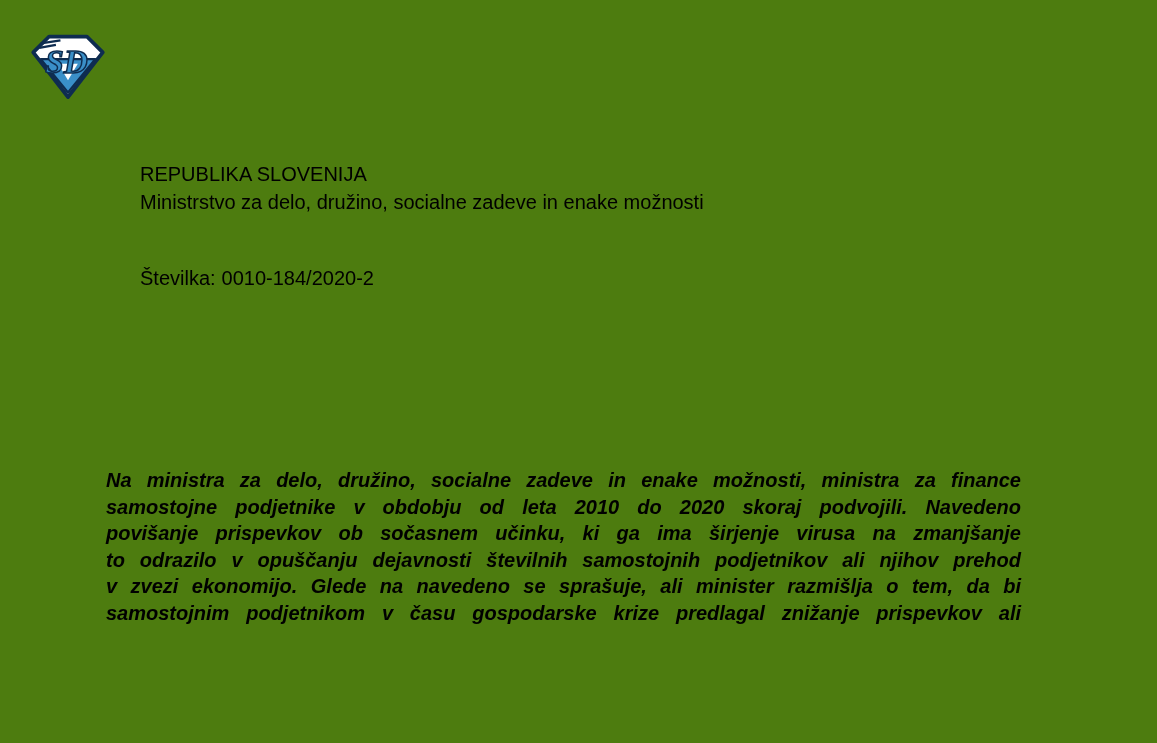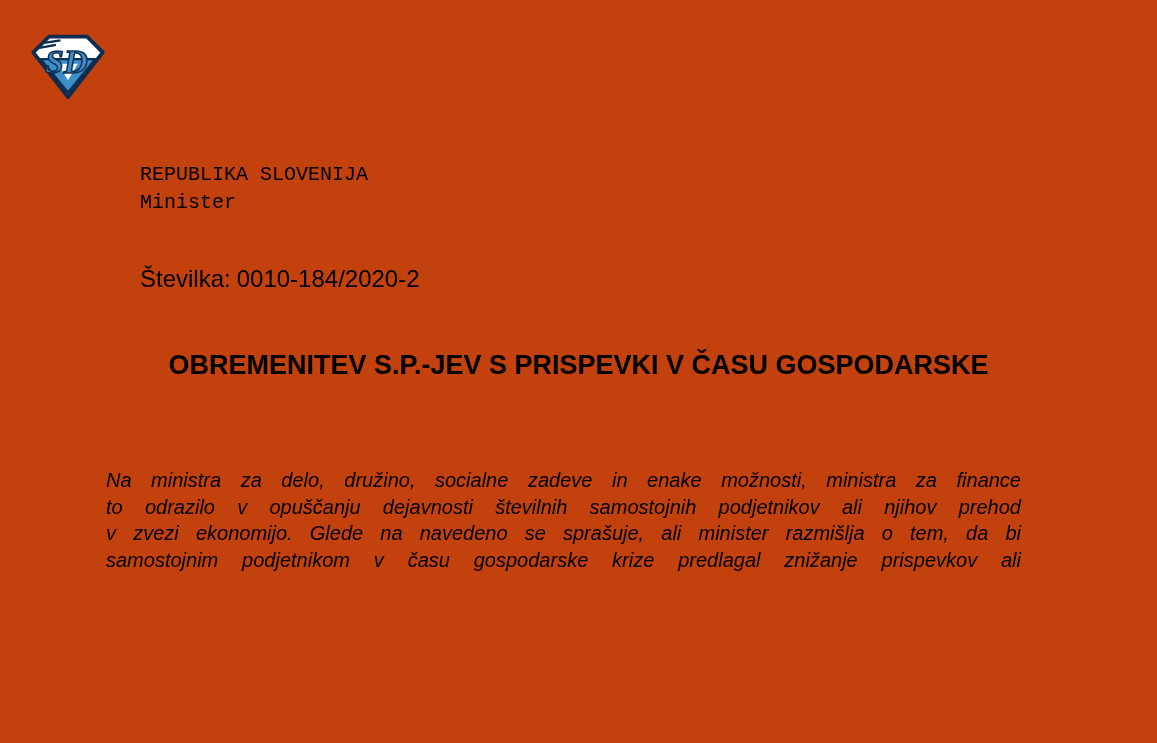--- a/index.html
+++ b/index.html
@@ -1,68 +1,69 @@
 <!DOCTYPE html>
 <html><head>
 <meta charset="utf-8">
 <style>
   html,body { margin:0; padding:0; background:#ffffff; }
   .page {
     position:relative; width:1157px; height:743px;
-    background:#c2410c; overflow:hidden;
+    background:#4d7c0f; overflow:hidden;
     font-family:"Liberation Sans", sans-serif; color:#000;
   }
   .logo { position:absolute; left:30px; top:32px; width:76px; height:68px; }
   .header-block {
     position:absolute; left:140px; top:161px;
-    font-size:20px; line-height:27.5px; white-space:nowrap;font-family:Liberation Mono, monospace;
+    font-size:20px; line-height:27.5px; white-space:nowrap;
   }
   .meta-block {
     position:absolute; left:140px; top:265px;
-    font-size:24px; line-height:27.5px; white-space:nowrap;
+    font-size:20px; line-height:27.5px; white-space:nowrap;
   }
   .meta-value { margin-left:6px; }
   .doc-title {
     position:absolute; left:140px; top:348px; width:877px;
     text-align:center; font-weight:bold; font-size:27px; line-height:34px;
   }
   .body-block {
     position:absolute; left:106px; top:467px; width:915px;
     font-size:20px; line-height:26.5px; font-style:italic;
   }
-  .jline { text-align:justify; text-align-last:justify; }
+  .jline { text-align:justify; text-align-last:justify;font-weight:bold; }
 </style>
 </head>
 <body>
 
 <div class="page">
 
   <svg class="logo" viewBox="0 0 100 90" aria-hidden="true">
     <path d="M4 27 L25 6 L75 6 L96 27 L50 86 Z" fill="#ffffff" stroke="#0e2c50" stroke-width="5" stroke-linejoin="round"></path>
     <path d="M14 36 L86 36 L50 80 Z" fill="#3a8fc8" stroke="#0e2c50" stroke-width="3" stroke-linejoin="round"></path>
     <path d="M37 42 L63 42 L50 64 Z" fill="#ffffff"></path>
     <path d="M14 15 L40 11 M12 21 L34 17" stroke="#0e2c50" stroke-width="3" fill="none"></path>
     <text x="20" y="54" font-family="Liberation Serif, serif" font-style="italic" font-weight="bold" font-size="44" fill="#3a8fc8" stroke="#0e2c50" stroke-width="2">SD</text>
   </svg>
 
   <div class="header-block">
     <div>REPUBLIKA SLOVENIJA</div>
-    <div>Minister</div>
+    <div>Ministrstvo za delo, družino, socialne zadeve in enake možnosti</div>
   </div>
 
   <div class="meta-block">
     <div>
       <span>Številka:</span><span class="meta-value">0010-184/2020-2</span>
     </div>
   </div>
 
   <div class="doc-title">
-    <div>OBREMENITEV S.P.-JEV S PRISPEVKI V ČASU GOSPODARSKE</div>
   </div>
 
   <div class="body-block">
     <div class="jline">Na ministra za delo, družino, socialne zadeve in enake možnosti, ministra za finance</div>
+    <div class="jline">samostojne podjetnike v obdobju od leta 2010 do 2020 skoraj podvojili. Navedeno</div>
+    <div class="jline">povišanje prispevkov ob sočasnem učinku, ki ga ima širjenje virusa na zmanjšanje</div>
     <div class="jline">to odrazilo v opuščanju dejavnosti številnih samostojnih podjetnikov ali njihov prehod</div>
     <div class="jline">v zvezi ekonomijo. Glede na navedeno se sprašuje, ali minister razmišlja o tem, da bi</div>
     <div class="jline">samostojnim podjetnikom v času gospodarske krize predlagal znižanje prispevkov ali</div>
   </div>
 
 </div>
 
 </body></html>

